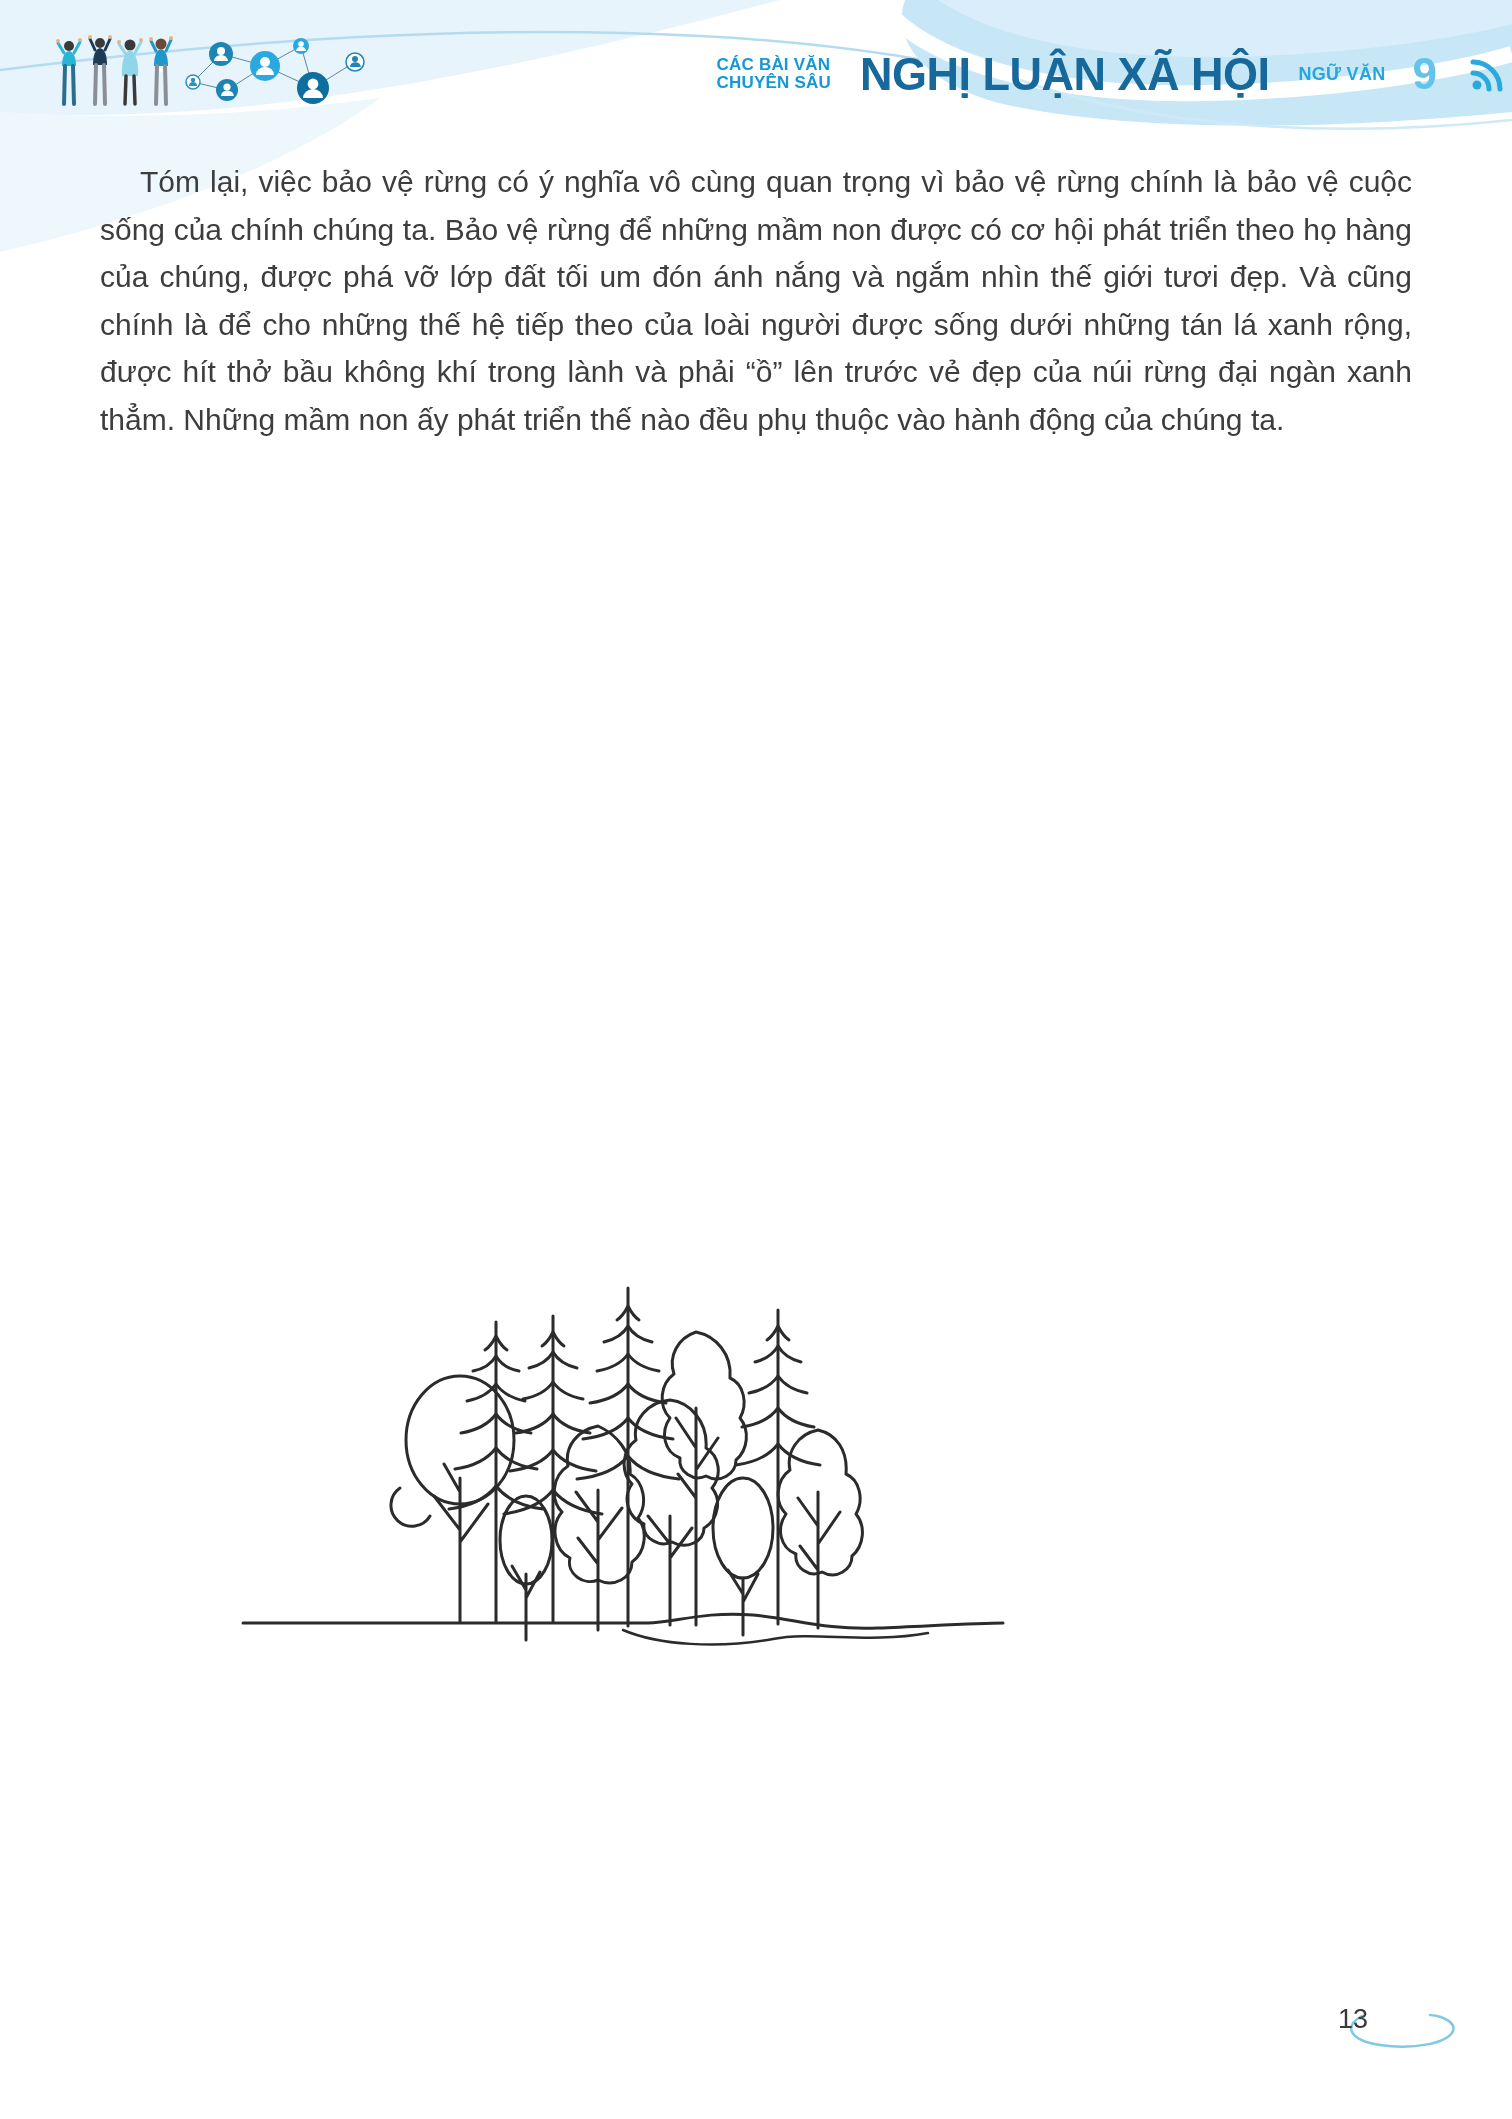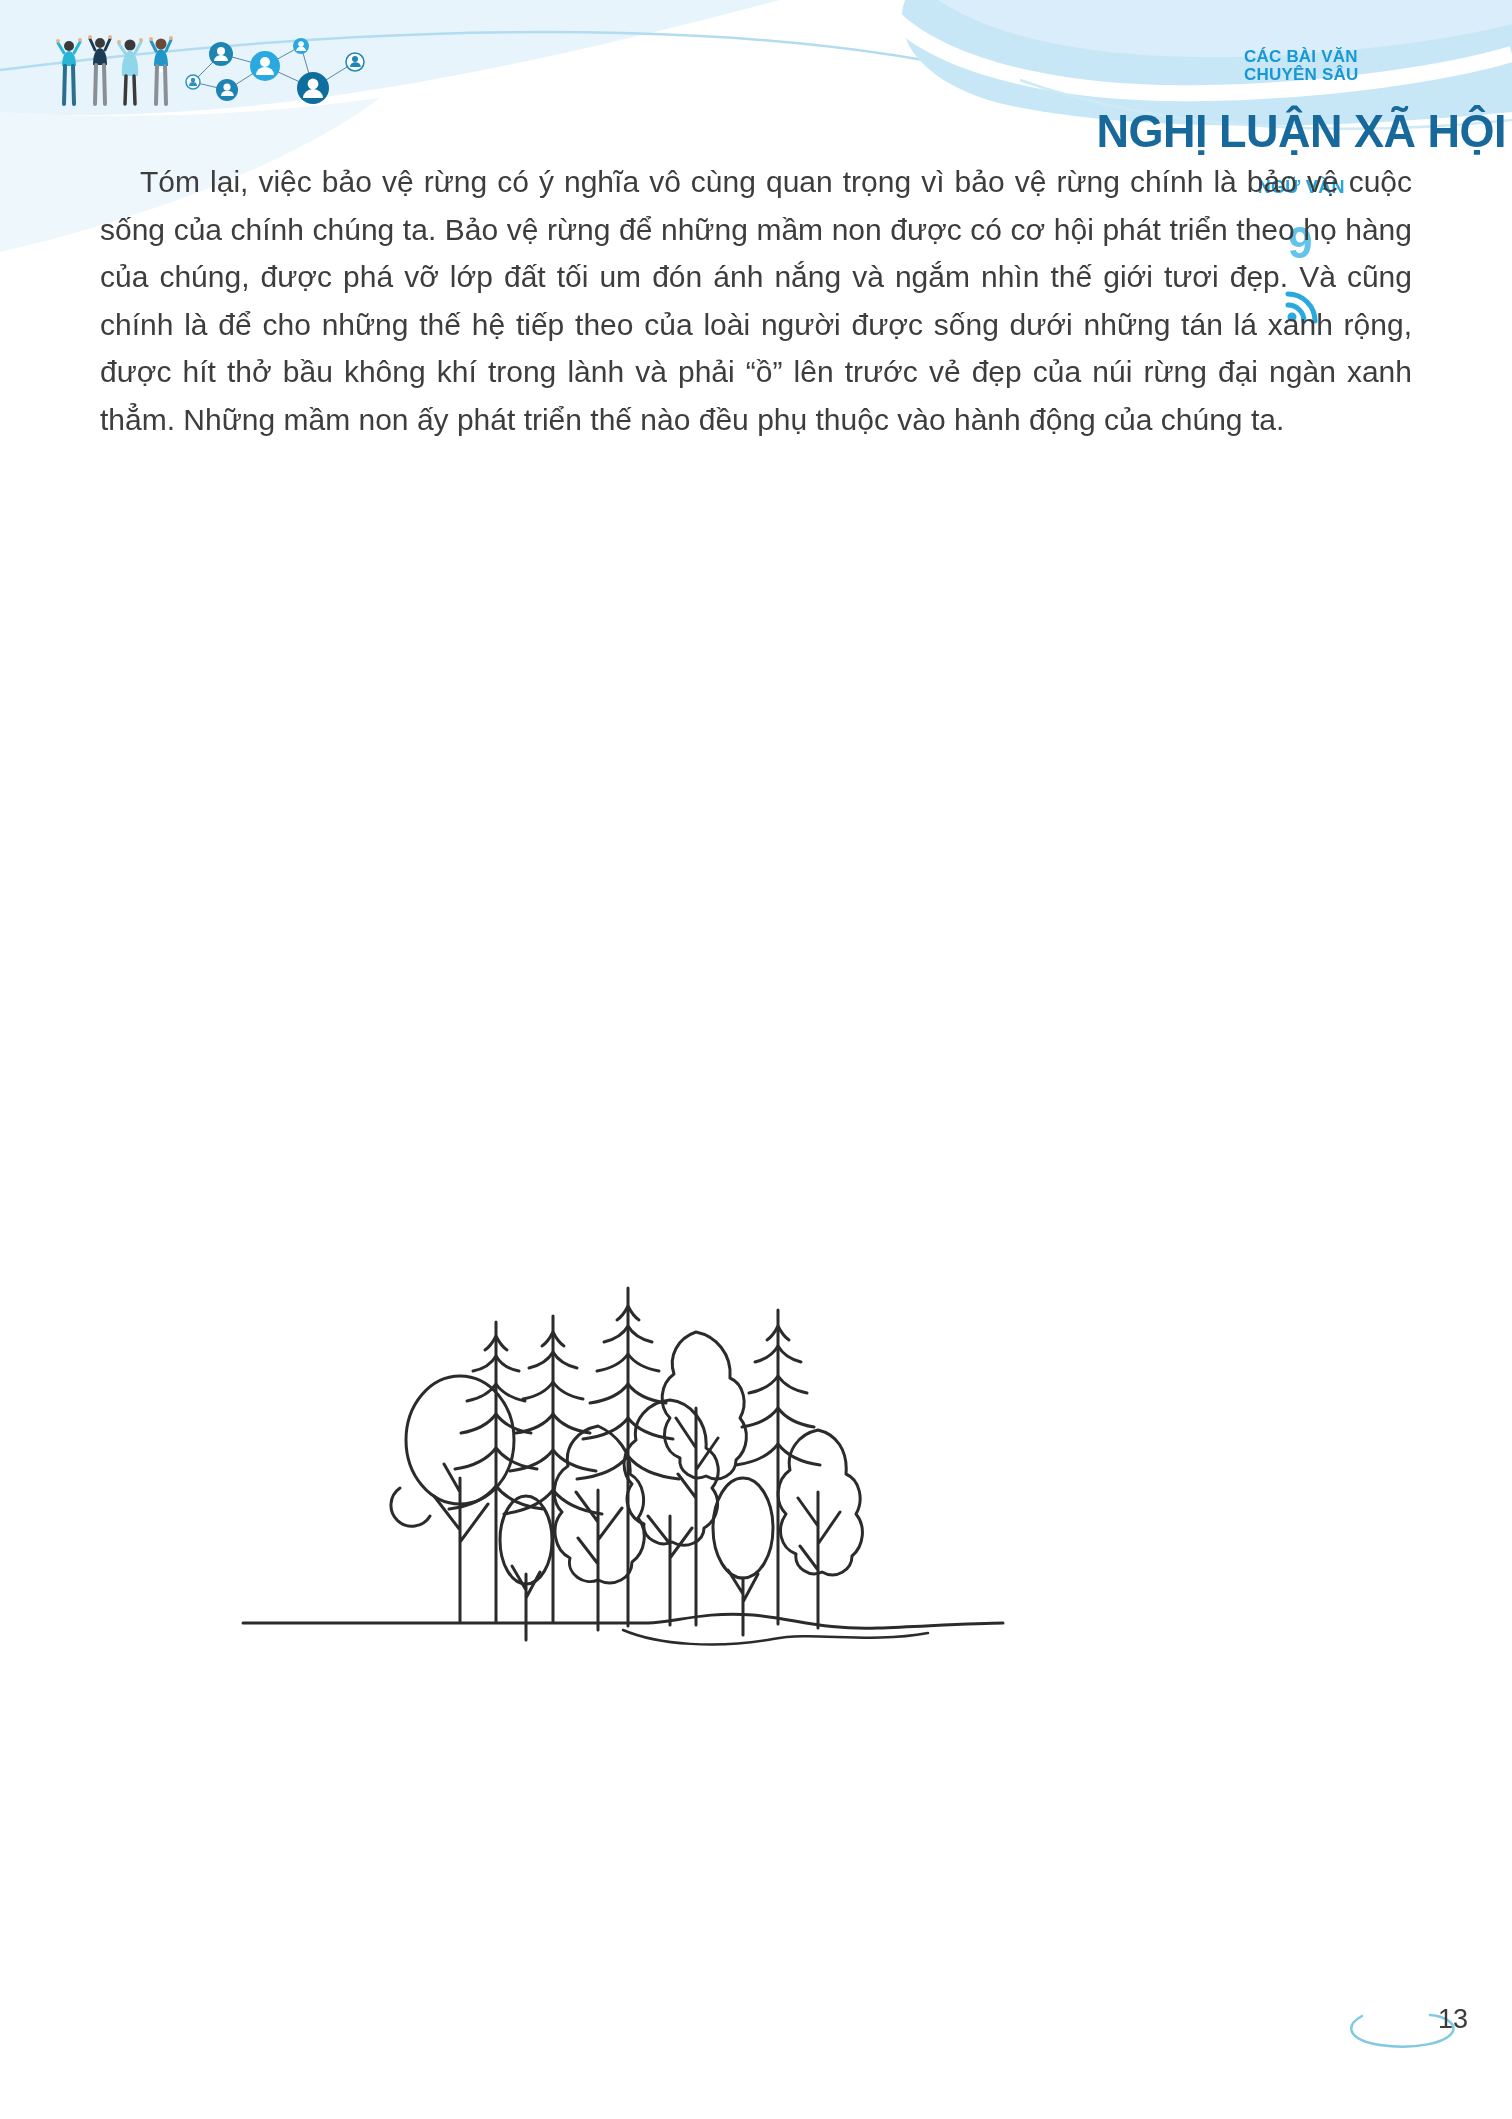--- a/index.html
+++ b/index.html
@@ -13,23 +13,22 @@
   }
   .page { position:absolute; inset:0; }
 
   
   .header-bg { position:absolute; top:0; left:0; width:1512px; height:300px; pointer-events:none; }
   .people-deco { position:absolute; top:30px; left:55px; width:130px; height:80px; }
   .network-deco { position:absolute; top:24px; left:185px; width:210px; height:80px; }
 
   .title-row {
     position:absolute; top:48px; right:6px;
-    display:flex; align-items:center; gap:20px;
+    display:flex; align-items:center; gap:29px;
     white-space:nowrap;
-    flex-direction:column;
   }
   .series-block {
     display:flex; flex-direction:column; align-items:flex-start;
     font-weight:bold; font-size:17px; line-height:1.08;
     letter-spacing:0.2px;
   }
   .main-title {
     font-size:45px; font-weight:800; letter-spacing:-0.5px;
     transform:scaleY(1.04);
   }
@@ -45,21 +44,21 @@
   }
 
   
   .forest { position:absolute; left:238px; top:1278px; width:780px; height:395px; }
 
   
   .page-num-wrap { position:absolute; left:1338px; top:1996px; width:130px; height:70px; }
   .page-num-swoosh { position:absolute; left:0; top:12px; width:130px; height:58px; }
   .page-num {
     position:absolute; left:0; top:8px; width:130px;
-    text-align:right; font-size:27px; color:#3a3a3a;
+    text-align:left; font-size:27px; color:#3a3a3a;
   }
 </style>
 </head>
 <body>
 
 <div class="page">
 
   <svg class="header-bg" viewBox="0 0 1512 300" aria-hidden="true">
     <path d="M0 0 H780 C620 42 430 88 250 106 C155 115 70 118 0 112 Z" fill="#e8f4fb"></path>
     <path d="M0 112 C120 120 250 116 380 98 C300 158 160 215 0 252 Z" fill="#eef7fc"></path>

